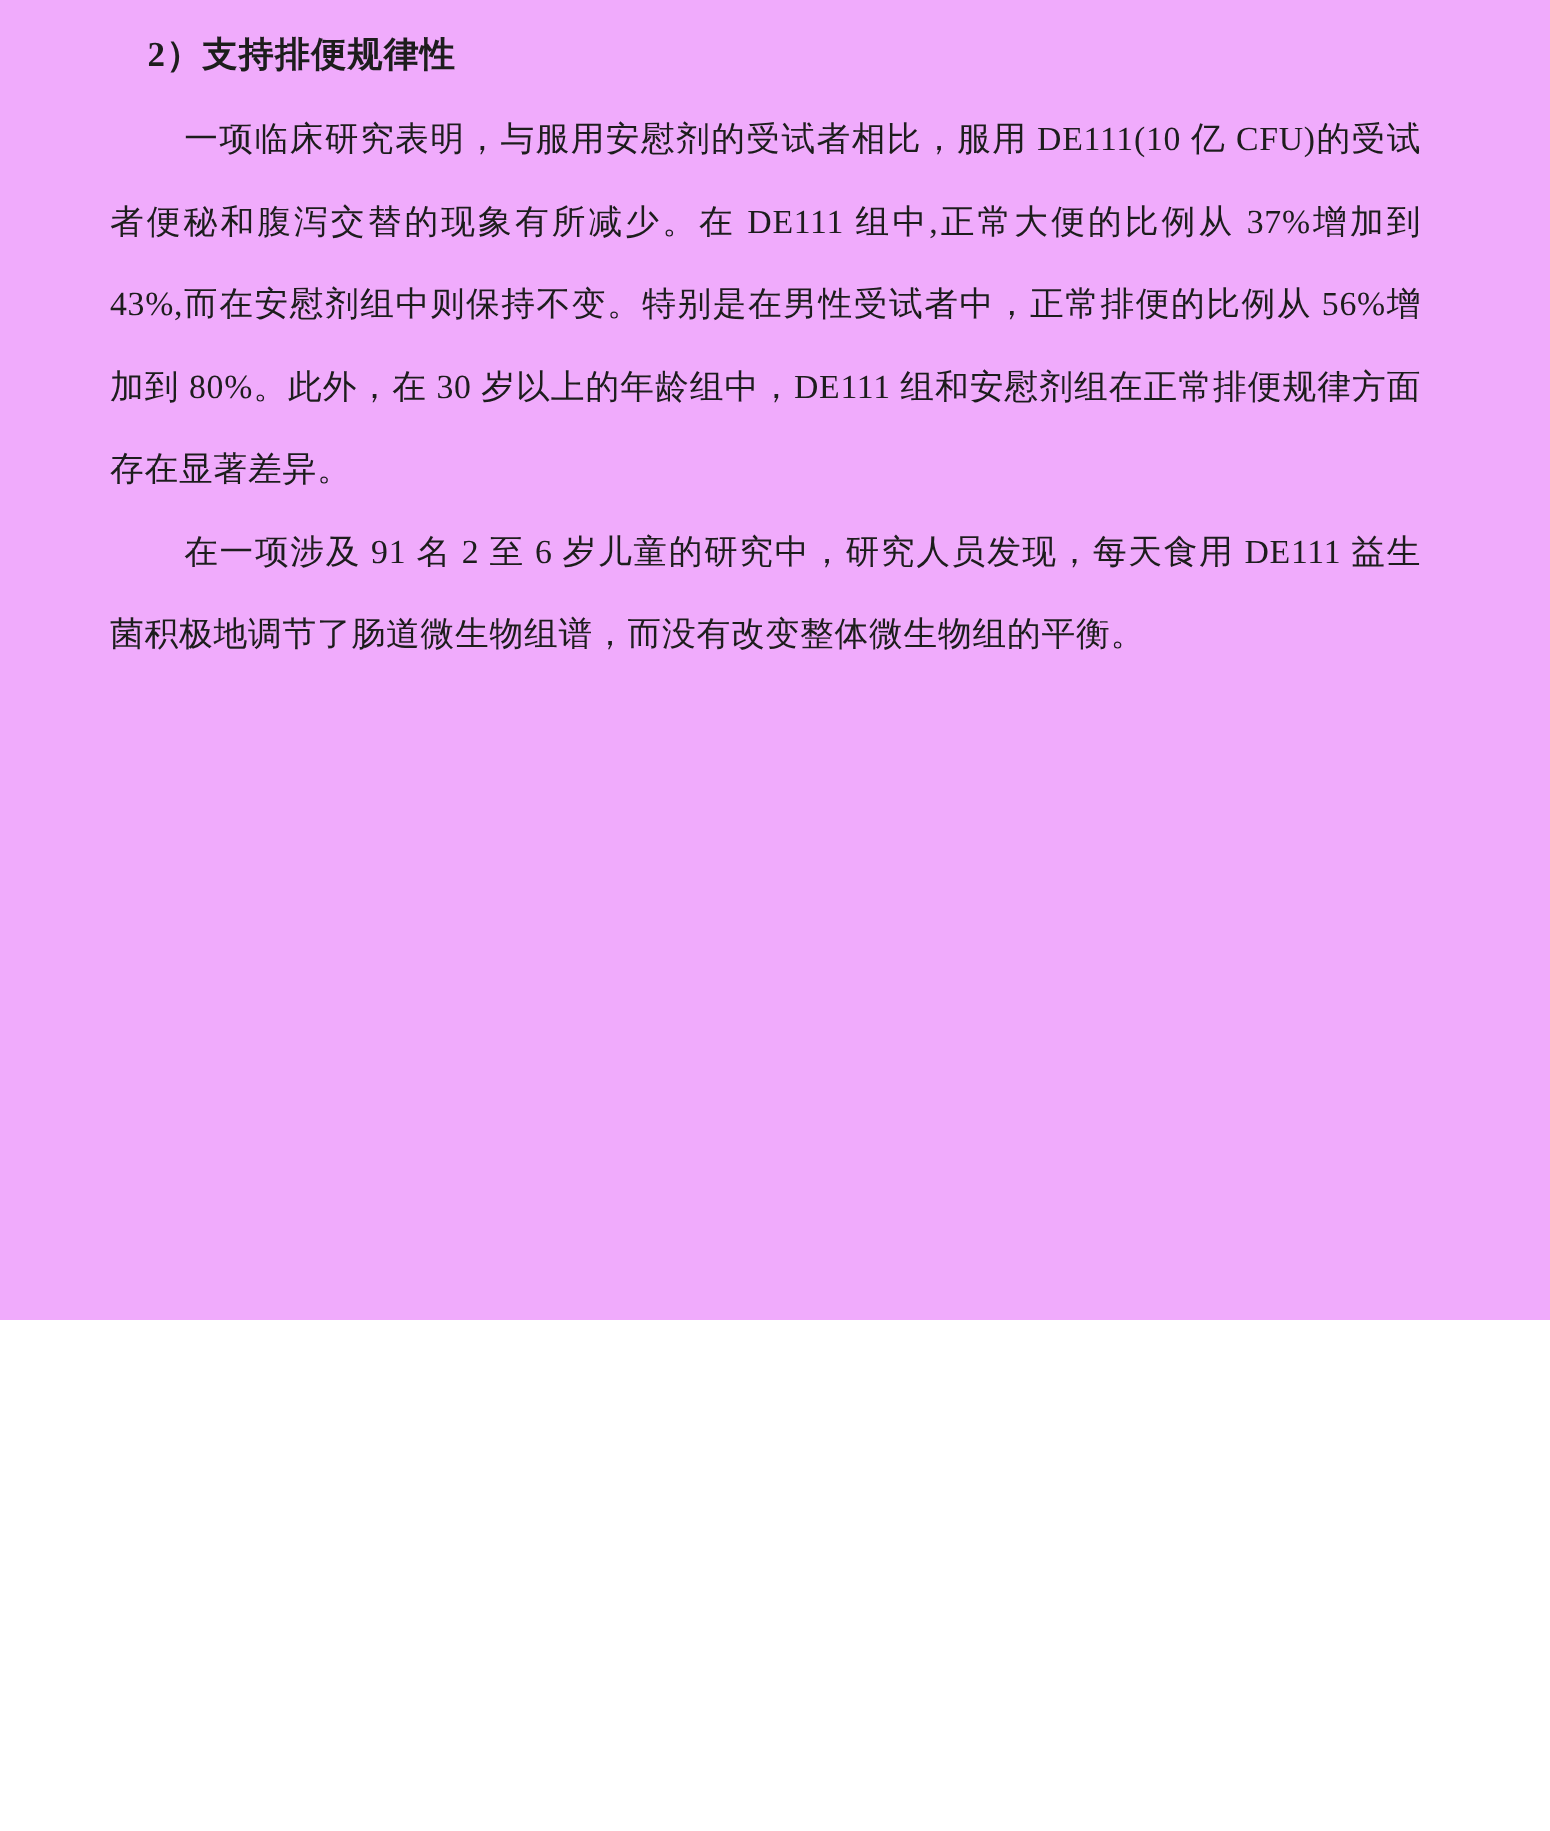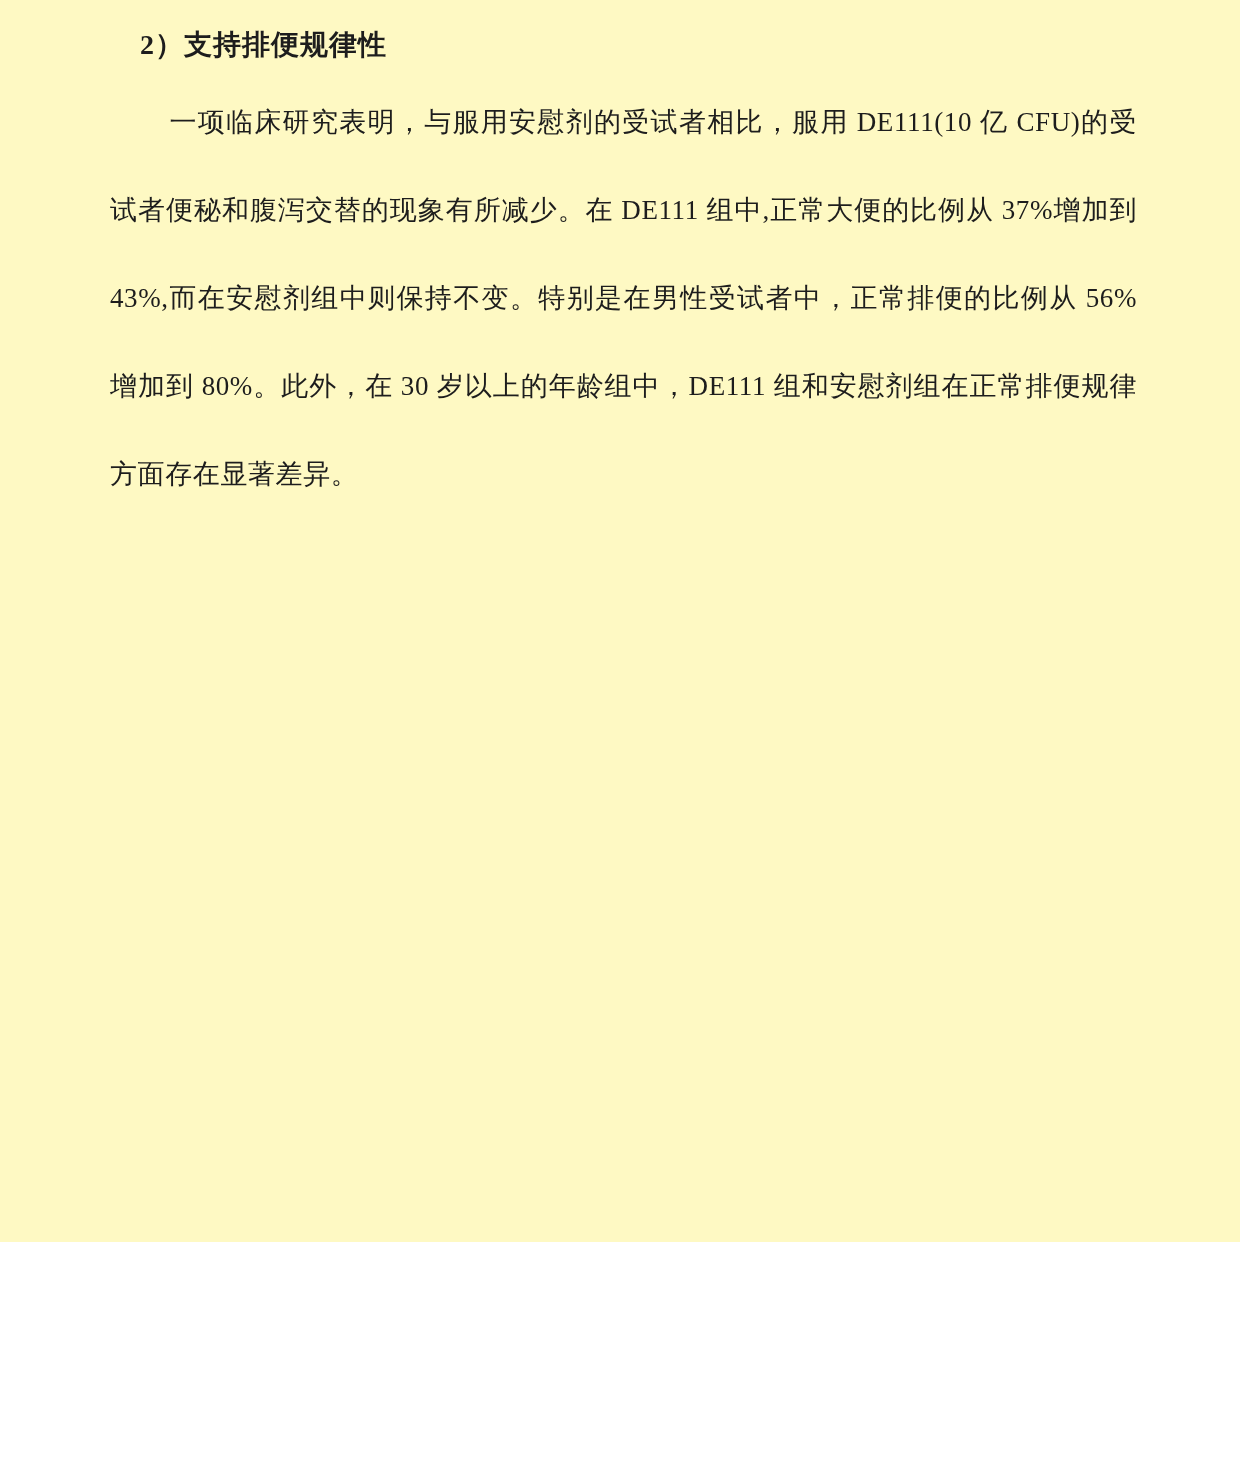--- a/index.html
+++ b/index.html
@@ -10,51 +10,52 @@
   body {
     width: 1240px;
     height: 1465px;
     overflow: hidden;
     font-family: "Liberation Serif", "DejaVu Serif", serif;
     color: #1d1d1d;
   }
   .page {
     box-sizing: border-box;
     width: 1240px;
-    height: 1242px;
-    padding: 12px 103px 0 110px;
-    background: #fef9c3;
+    height: 1056px;
+    padding: 12px 103px 0 88px;
+    background: #f0abfc;
   }
   .heading {
     font-size: 28px;
     font-weight: bold;
     line-height: 66px;
     margin: 0;
     letter-spacing: 1px;
     white-space: nowrap;
   }
   .heading.indent1 {
     padding-left: 30px;
   }
   .para {
     font-size: 27px;
-    line-height: 88px;
+    line-height: 66px;
     margin: 0;
     text-align: justify;
     text-indent: 2.2em;
     letter-spacing: 0.6px;
   }
   .mt-blankline { margin-top: 66px; }
 </style>
 </head>
 <body>
 
 <div class="page">
 
   <h2 class="heading indent1">2）支持排便规律性</h2>
 
   <p class="para">一项临床研究表明，与服用安慰剂的受试者相比，服用 DE111(10 亿 CFU)的受试者便秘和腹泻交替的现象有所减少。在 DE111 组中,正常大便的比例从 37%增加到 43%,而在安慰剂组中则保持不变。特别是在男性受试者中，正常排便的比例从 56%增加到 80%。此外，在 30 岁以上的年龄组中，DE111 组和安慰剂组在正常排便规律方面存在显著差异。</p>
 
 
+  <p class="para">在一项涉及 91 名 2 至 6 岁儿童的研究中，研究人员发现，每天食用 DE111 益生菌积极地调节了肠道微生物组谱，而没有改变整体微生物组的平衡。</p>
 
 
 
 </div>
 
 </body></html>

